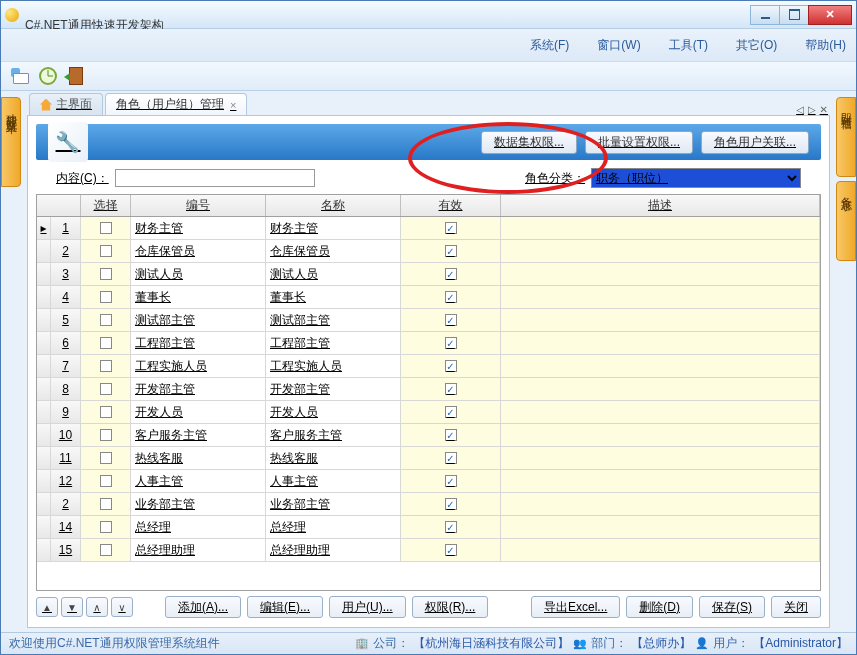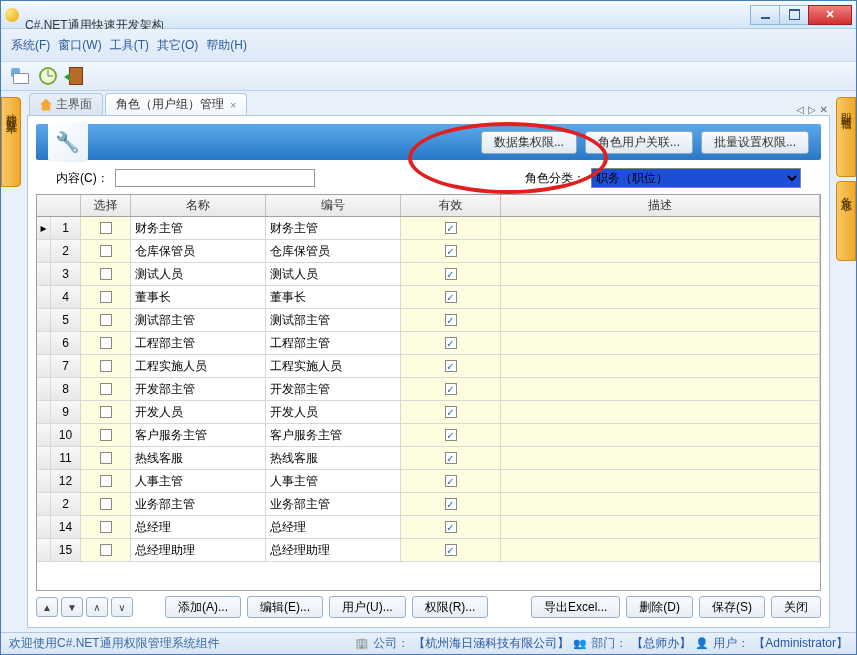--- a/index.html
+++ b/index.html
@@ -8,41 +8,41 @@
 .titlebar { height: 28px; background: linear-gradient(#f5faff, #d5e6f7); display: flex; align-items: center; padding: 0 4px; border-bottom: 1px solid #b5cde5; }
 .title-icon { width: 14px; height: 14px; border-radius: 50%; background: radial-gradient(circle at 30% 30%, #ffe680, #e8a800); margin-right: 6px; }
 .titlebar-title { flex: 1; color: #333; font-size: 12px; margin-top: 22px; }
 .win-controls { display: flex; gap: 0; }
 .win-btn { width: 30px; height: 20px; background: linear-gradient(#f0f6fc, #c8ddf2); border: 1px solid #8db6db; display: flex; align-items: center; justify-content: center; font-size: 11px; color: #2c5a8a; margin-left: -1px; }
 .win-btn.close { background: linear-gradient(#f08080, #d03030); color: #fff; width: 44px; border-color: #a02020; }
 .win-btn.min::before { content: ""; width: 9px; height: 2px; background: #2c5a8a; margin-top: 7px; }
 .win-btn.max::before { content: ""; width: 9px; height: 8px; border: 1px solid #2c5a8a; border-top-width: 2px; }
 .win-btn.close::before { content: "✕"; font-weight: bold; }
 
-.menubar { height: 24px; display: flex; align-items: center; padding: 16px 10px; gap: 8px; color: #2a5a9a; background: linear-gradient(#eaf2fb, #dce9f7); }
+.menubar { height: 24px; display: flex; align-items: center; padding: 16px 10px; gap: 28px; color: #2a5a9a; background: linear-gradient(#eaf2fb, #dce9f7); justify-content: flex-end; }
 .menu-item { cursor: default; }
 
 .toolbar { height: 30px; display: flex; align-items: center; padding: 0 8px; gap: 6px; background: linear-gradient(#f2f8fe, #e0ecf8); border-top: 1px solid #cadef2; border-bottom: 1px solid #b8d0e8; }
 .tool-icon { width: 22px; height: 22px; display: flex; align-items: center; justify-content: center; }
 .tool-db { width: 18px; height: 16px; position: relative; }
 .tool-db::before { content:""; position:absolute; top:0; left:0; width:9px; height:9px; background:#6ab0e8; border-radius:2px;}
 .tool-db::after { content:""; position:absolute; bottom:0; right:0; width:14px; height:9px; background:#fff; border:1px solid #88a; border-radius:1px;}
 .tool-clock { width:18px; height:18px; border:2px solid #7aa83a; border-radius:50%; position:relative; background:#eef8dc;}
 .tool-clock::before { content:""; position:absolute; left:50%; top:50%; width:1px; height:6px; background:#5a8820; transform-origin:bottom; transform:translate(-50%,-100%);}
 .tool-clock::after { content:""; position:absolute; left:50%; top:50%; width:5px; height:1px; background:#5a8820; transform:translate(0,-50%);}
 .tool-door { width:14px; height:18px; background:#b86a2a; border:1px solid #7a3a10; position:relative;}
 .tool-door::after { content:""; position:absolute; left:-6px; top:5px; width:0; height:0; border-top:4px solid transparent; border-bottom:4px solid transparent; border-right:6px solid #3a9a3a;}
 
 .body-area { flex: 1; display: flex; position: relative; background: #e8f0fa; }
 .side-tab { width: 20px; background: linear-gradient(90deg, #f8c868, #f0a828); border: 1px solid #d08810; writing-mode: vertical-rl; text-orientation: upright; font-size: 11px; color: #5a3800; display: flex; align-items: center; justify-content: flex-start; padding-top: 6px; letter-spacing: 2px; cursor: default; }
 .side-left { border-radius: 0 4px 4px 0; margin-top: 6px; height: 90px; align-self: flex-start; }
 .side-right-wrap { position: absolute; right: 0; top: 6px; display: flex; flex-direction: column; gap: 4px; }
 .side-right { border-radius: 4px 0 0 4px; height: 80px; }
 
-.main-panel { flex: 1; margin: 0 22px 0 2px; display: flex; flex-direction: column; }
+.main-panel { flex: 1; margin: 0 22px 0 2px; display: flex; flex-direction: column; text-decoration: underline; }
 
 .tabs-row { height: 24px; display: flex; align-items: flex-end; padding: 0 6px; position: relative; }
 .tab { height: 22px; padding: 0 10px; background: linear-gradient(#fff, #f0f6fc); border: 1px solid #b0c8e0; border-bottom: none; border-radius: 4px 4px 0 0; display: flex; align-items: center; gap: 4px; margin-right: 2px; font-size: 12px; color: #333; }
 .tab.inactive { background: linear-gradient(#e8f0f8, #d8e4f0); color: #555; }
 .tab .home-icon { width: 12px; height: 12px; background: #f8a838; clip-path: polygon(50% 0, 100% 50%, 85% 50%, 85% 100%, 15% 100%, 15% 50%, 0 50%); }
 .tab .x { color: #888; font-size: 11px; margin-left: 2px; }
 .tabs-nav { margin-left: auto; display: flex; gap: 4px; color: #666; }
 .tabs-nav span { font-size: 10px; }
 
 .content { flex: 1; background: #fff; border: 1px solid #b0c8e0; margin: 0 4px 4px 4px; display: flex; flex-direction: column; padding: 8px; position: relative; overflow: hidden; }
@@ -160,40 +160,40 @@
       </div>
 
       <div class="content">
 
         <div class="red-circle"></div>
 
         <div class="head-strip">
           <div class="head-icon"></div>
           <div class="head-spacer"></div>
           <div class="btn">数据集权限...</div>
+          <div class="btn">批量设置权限...</div>
           <div class="btn">角色用户关联...</div>
-          <div class="btn">批量设置权限...</div>
         </div>
 
         <div class="filter-row">
           <span>内容(C)：</span>
           <input type="text" style="">
           <div class="filter-spacer"></div>
           <span>角色分类：</span>
           <select>
             <option>职务（职位）</option>
           </select>
         </div>
 
         <div class="grid-wrap">
           <div class="grid-header">
             <div class="gh rownum" style="width:44px"></div>
             <div class="gh sel">选择</div>
+            <div class="gh code">编号</div>
             <div class="gh name">名称</div>
-            <div class="gh code">编号</div>
             <div class="gh valid">有效</div>
             <div class="gh desc">描述</div>
           </div>
           <div class="grid-body" id="grid-body">
               <div class="grow">
                 <div class="c-marker">▸</div>
                 <div class="c-rownum">1</div>
                 <div class="c-sel">
                   <span class="chk"></span>
                 </div>

